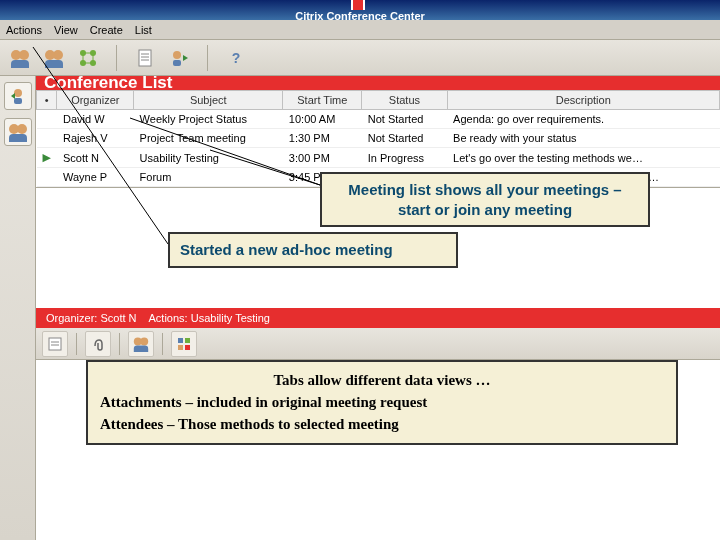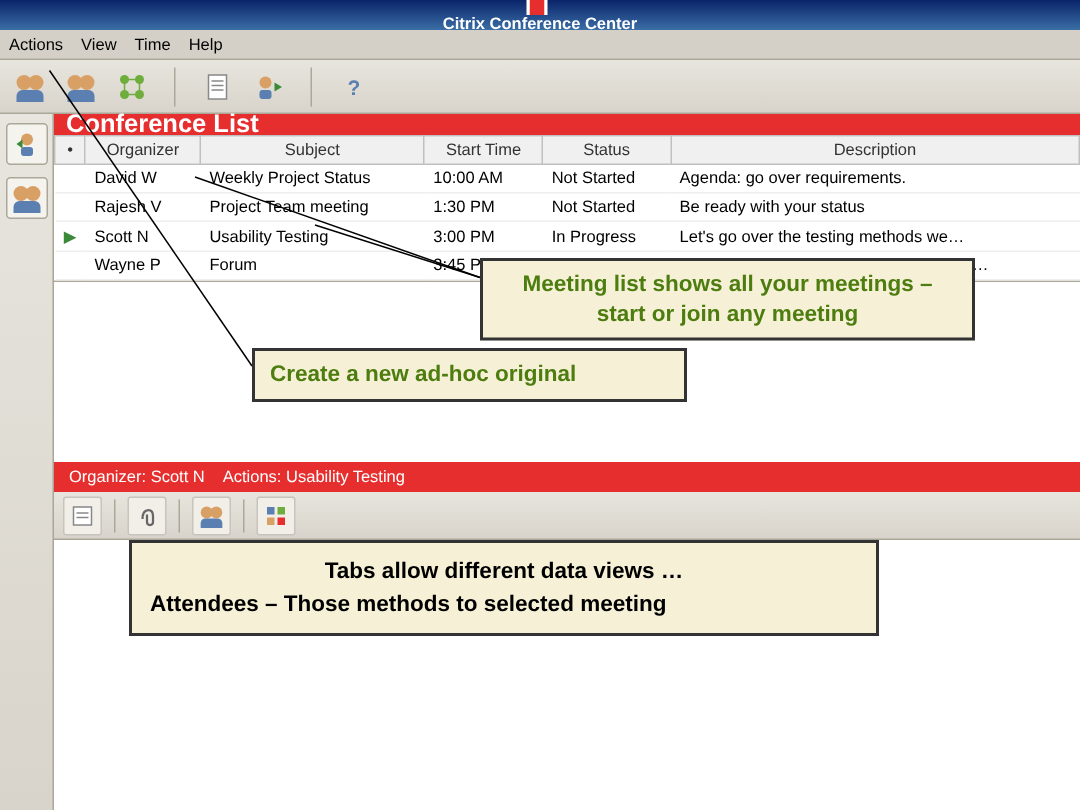--- a/index.html
+++ b/index.html
@@ -107,21 +107,21 @@
 
   
   .callout {
     position:absolute;
     background:#f5f0d6;
     border:2px solid #333;
     padding:6px 10px;
     font-family: Arial, sans-serif;
     font-size:15px;
     font-weight:bold;
-    color:#4d7c0f;
+    color:#0c4a6e;
     line-height:1.3;
     z-index:50;
   }
   .callout-big {
     position:absolute;
     background:#f5f0d6;
     border:2px solid #333;
     padding:8px 12px;
     font-family: Arial, sans-serif;
     font-size:15px;
@@ -148,22 +148,22 @@
     <svg width="10" height="10">
         <rect width="10" height="10" fill="#e62e2e"></rect>
       </svg>
   </span>
   <span>Citrix Conference Center</span>
 </div>
 
 <div class="menubar">
   <span>Actions</span>
   <span>View</span>
-  <span>Time</span>
-  <span>Help</span>
+  <span>Create</span>
+  <span>List</span>
 </div>
 
 <div class="toolbar">
   <div class="tb-group">
     <div class="tb-btn">
         <div class="ppl"></div>
       </div>
     <div class="tb-btn">
         <div class="ppl"></div>
       </div>
@@ -300,24 +300,25 @@
             <rect x="2" y="9" width="5" height="5" fill="#d9a066"></rect>
             <rect x="9" y="9" width="5" height="5" fill="#e62e2e"></rect>
           </svg>
       </div>
     </div>
     <div class="detail-body"></div>
   </div>
 </div>
 
 <div class="callout" style="left:320px; top:172px; width:330px; text-align:center;">Meeting list shows all your meetings – start or join any meeting</div>
-<div class="callout" style="left:168px; top:232px; width:290px;">Create a new ad-hoc original</div>
-
-<div class="callout-big" style="left:86px; top:360px; width:500px;">
+<div class="callout" style="left:168px; top:232px; width:290px;">Started a new ad-hoc meeting</div>
+
+<div class="callout-big" style="left:86px; top:360px; width:592px;font-family:Liberation Serif, serif;">
   <div style="text-align:center">Tabs allow different data views …</div>
+  <div><span class="under">Attachments</span><span> – included in original meeting request</span></div>
   <div><span class="under">Attendees</span><span> – Those methods to selected meeting</span></div>
 </div>
 
 <svg class="connector" style="left:0;top:0" width="720" height="540">
   <line x1="320" y1="185" x2="130" y2="118" stroke="#000" stroke-width="1"></line>
   <line x1="320" y1="185" x2="210" y2="150" stroke="#000" stroke-width="1"></line>
   <line x1="168" y1="244" x2="33" y2="47" stroke="#000" stroke-width="1"></line>
 </svg>
 
 </body></html>

